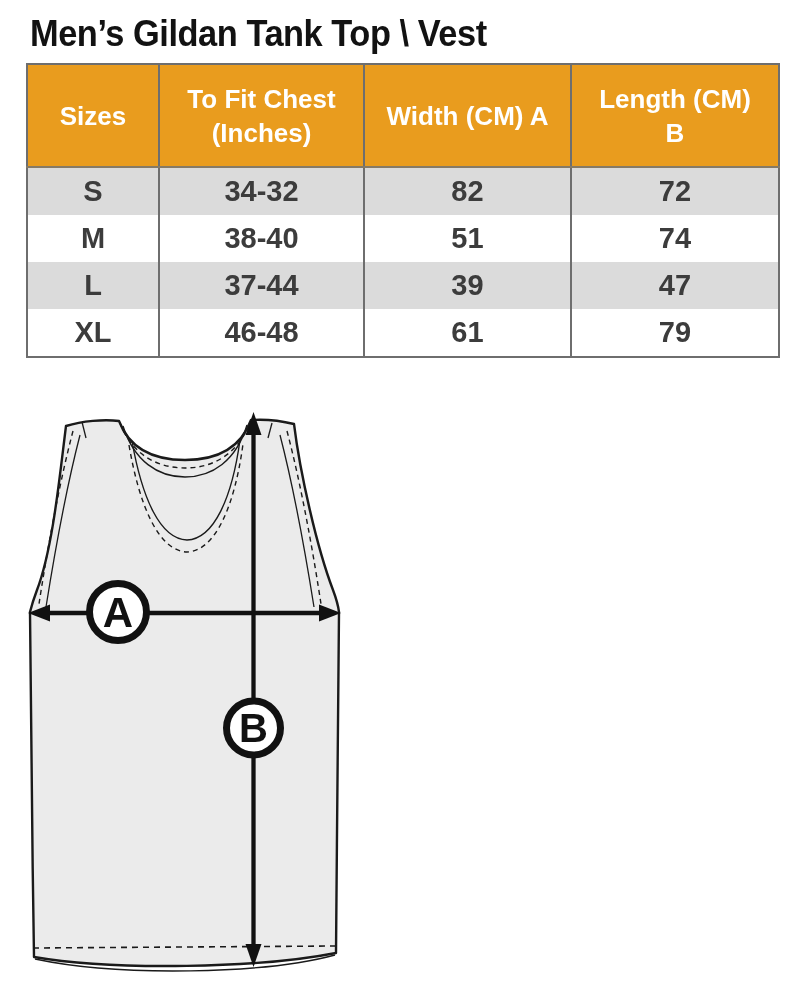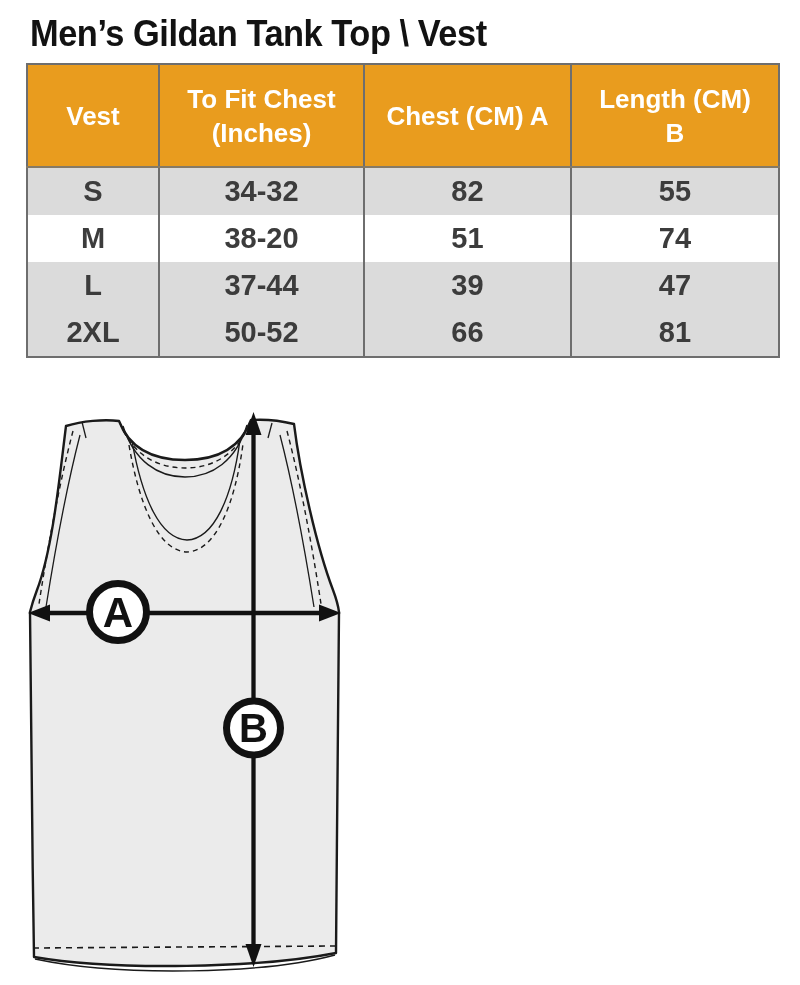--- a/index.html
+++ b/index.html
@@ -88,59 +88,59 @@
     <table class="size-table">
       <colgroup>
         <col style="width:132px">
           <col style="width:205px">
           <col style="width:207px">
           <col style="width:208px">
       </colgroup>
       <thead>
         <tr>
           <th>
-            <span class="hline">Vest</span>
+            <span class="hline">Sizes</span>
           </th>
           <th>
             <span class="hline">To Fit Chest</span>
             <span class="hline">(Inches)</span>
           </th>
           <th>
-            <span class="hline">Chest (CM) A</span>
+            <span class="hline">Width (CM) A</span>
           </th>
           <th>
             <span class="hline">Length  (CM)</span>
             <span class="hline">B</span>
           </th>
         </tr>
       </thead>
       <tbody>
         <tr class="alt">
           <td>S</td>
           <td>34-32</td>
           <td>82</td>
-          <td>55</td>
+          <td>72</td>
         </tr>
         <tr>
           <td>M</td>
-          <td>38-20</td>
+          <td>38-40</td>
           <td>51</td>
           <td>74</td>
         </tr>
         <tr class="alt">
           <td>L</td>
           <td>37-44</td>
           <td>39</td>
           <td>47</td>
         </tr>
-        <tr class="alt">
-          <td>2XL</td>
-          <td>50-52</td>
-          <td>66</td>
-          <td>81</td>
+        <tr>
+          <td>XL</td>
+          <td>46-48</td>
+          <td>61</td>
+          <td>79</td>
         </tr>
       </tbody>
     </table>
   </div>
 
   <svg class="tank-diagram" viewBox="0 0 340 577" xmlns="http://www.w3.org/2000/svg">
 
     <path d="M 46,18
          C 62,13 84,11 99,13
          C 110,42 136,52 165,52

